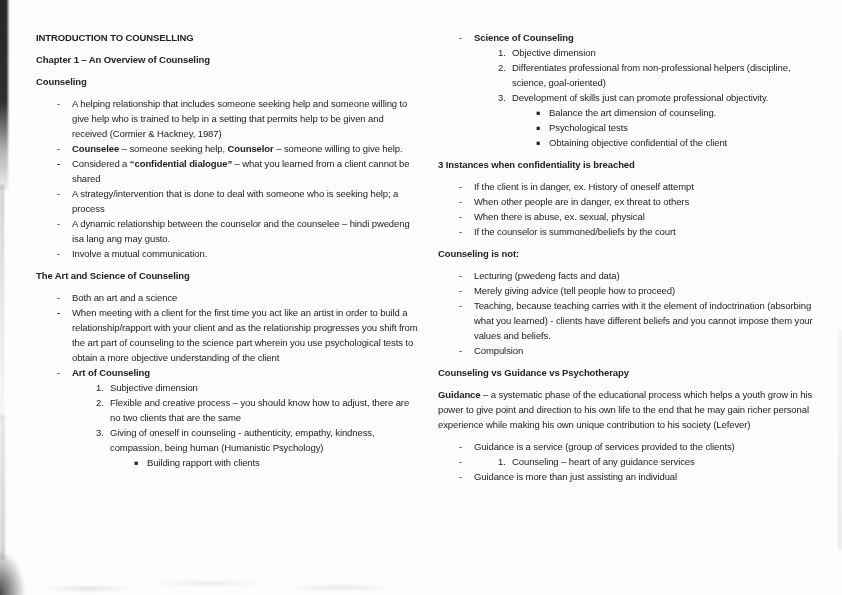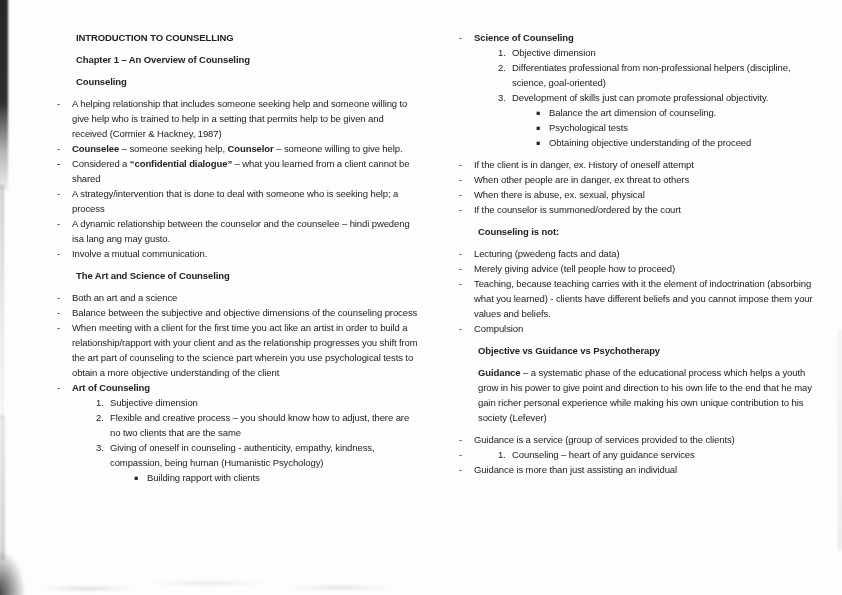--- a/index.html
+++ b/index.html
@@ -16,21 +16,21 @@
     color: #222222;
     font-size: 9.5px;
     line-height: 15px;
     letter-spacing: -0.1px;
   }
   .column { position: absolute; top: 30px; }
   .column-left  { left: 36px;  width: 384px; }
   .column-right { left: 438px; width: 380px; }
 
   .block { margin: 0 0 7px 0; }
-  p.block { margin-top: 0; margin-left: 40px; }
+  p.block { margin-top: 0; }
   .heading { font-weight: bold; }
 
   .li { position: relative; padding-left: 36px; }
   .li.lvl2 { padding-left: 74px; }
   .li.lvl3 { padding-left: 111px; }
   .marker { position: absolute; left: 21px; top: 0; }
   .li.lvl2 .marker { left: 60px; }
   .li.lvl3 .marker {
     left: 98px; top: 1px;
     font-size: 6.5px;
@@ -91,53 +91,54 @@
         <div class="li lvl1"><span class="marker">-</span><span class="li-text"><span class="run b">Counselee</span><span class="run"> – someone seeking help, </span><span class="run b">Counselor</span><span class="run"> – someone willing to give help.</span></span></div>
         <div class="li lvl1"><span class="marker">-</span></div>
         <div class="li lvl1"><span class="marker">-</span><span class="li-text"><span class="run">Considered a </span><span class="run b i">“confidential dialogue”</span><span class="run"> – what you learned from a client cannot be shared</span></span></div>
         <div class="li lvl1"><span class="marker">-</span><span class="li-text"><span class="run">A strategy/intervention that is done to deal with someone who is seeking help; a process</span></span></div>
         <div class="li lvl1"><span class="marker">-</span><span class="li-text"><span class="run">A dynamic relationship between the counselor and the counselee – hindi pwedeng isa lang ang may gusto.</span></span></div>
         <div class="li lvl1"><span class="marker">-</span><span class="li-text"><span class="run">Involve a mutual communication.</span></span></div>
       </div>
       <p class="block heading"><span class="run b">The Art and Science of Counseling</span></p>
       <div class="block list">
         <div class="li lvl1"><span class="marker">-</span><span class="li-text"><span class="run">Both an art and a science</span></span></div>
-        <div class="li lvl1"><span class="marker">-</span><span class="li-text"><span class="run">Balance between the subjective and objective dimensions of the counseling process</span></span></div>
+        <div class="li lvl1"><span class="marker">-</span></div>
         <div class="li lvl1"><span class="marker">-</span><span class="li-text"><span class="run">When meeting with a client for the first time you act like an artist in order to build a relationship/rapport with your client and as the relationship progresses you shift from the art part of counseling to the science part wherein you use psychological tests to obtain a more objective understanding of the client</span></span></div>
         <div class="li lvl1"><span class="marker">-</span><span class="li-text"><span class="run b">Art of Counseling</span></span></div>
         <div class="li lvl2"><span class="marker">1.</span><span class="li-text"><span class="run">Subjective dimension</span></span></div>
         <div class="li lvl2"><span class="marker">2.</span><span class="li-text"><span class="run">Flexible and creative process – you should know how to adjust, there are no two clients that are the same</span></span></div>
         <div class="li lvl2"><span class="marker">3.</span><span class="li-text"><span class="run">Giving of oneself in counseling - authenticity, empathy, kindness, compassion, being human (Humanistic Psychology)</span></span></div>
         <div class="li lvl3"><span class="marker">▪</span><span class="li-text"><span class="run">Building rapport with clients</span></span></div>
       </div>
     </div>
   <div class="column column-right">
       <div class="block list">
         <div class="li lvl1"><span class="marker">-</span><span class="li-text"><span class="run b">Science of Counseling</span></span></div>
         <div class="li lvl2"><span class="marker">1.</span><span class="li-text"><span class="run">Objective dimension</span></span></div>
         <div class="li lvl2"><span class="marker">2.</span><span class="li-text"><span class="run">Differentiates professional from non-professional helpers (discipline, science, goal-oriented)</span></span></div>
         <div class="li lvl2"><span class="marker">3.</span><span class="li-text"><span class="run">Development of skills just can promote professional objectivity.</span></span></div>
         <div class="li lvl3"><span class="marker">▪</span><span class="li-text"><span class="run">Balance the art dimension of counseling.</span></span></div>
         <div class="li lvl3"><span class="marker">▪</span><span class="li-text"><span class="run">Psychological tests</span></span></div>
-        <div class="li lvl3"><span class="marker">▪</span><span class="li-text"><span class="run">Obtaining objective understanding of the proceed</span></span></div>
+        <div class="li lvl3"><span class="marker">▪</span><span class="li-text"><span class="run">Obtaining objective confidential of the client</span></span></div>
       </div>
+      <p class="block heading"><span class="run b">3 Instances when confidentiality is breached</span></p>
       <div class="block list">
         <div class="li lvl1"><span class="marker">-</span><span class="li-text"><span class="run">If the client is in danger, ex. History of oneself attempt</span></span></div>
         <div class="li lvl1"><span class="marker">-</span><span class="li-text"><span class="run">When other people are in danger, ex threat to others</span></span></div>
         <div class="li lvl1"><span class="marker">-</span><span class="li-text"><span class="run">When there is abuse, ex. sexual, physical</span></span></div>
-        <div class="li lvl1"><span class="marker">-</span><span class="li-text"><span class="run">If the counselor is summoned/ordered by the court</span></span></div>
+        <div class="li lvl1"><span class="marker">-</span><span class="li-text"><span class="run">If the counselor is summoned/beliefs by the court</span></span></div>
       </div>
       <p class="block heading"><span class="run b">Counseling is not:</span></p>
       <div class="block list">
         <div class="li lvl1"><span class="marker">-</span><span class="li-text"><span class="run">Lecturing (pwedeng facts and data)</span></span></div>
         <div class="li lvl1"><span class="marker">-</span><span class="li-text"><span class="run">Merely giving advice (tell people how to proceed)</span></span></div>
         <div class="li lvl1"><span class="marker">-</span><span class="li-text"><span class="run">Teaching, because teaching carries with it the element of indoctrination (absorbing what you learned) - clients have different beliefs and you cannot impose them your values and beliefs.</span></span></div>
         <div class="li lvl1"><span class="marker">-</span><span class="li-text"><span class="run">Compulsion</span></span></div>
       </div>
-      <p class="block heading"><span class="run b">Objective vs Guidance vs Psychotherapy</span></p>
+      <p class="block heading"><span class="run b">Counseling vs Guidance vs Psychotherapy</span></p>
       <p class="block paragraph"><span class="run b">Guidance</span><span class="run"> – a systematic phase of the educational process which helps a youth grow in his power to give point and direction to his own life to the end that he may gain richer personal experience while making his own unique contribution to his society (Lefever)</span></p>
       <div class="block list">
         <div class="li lvl1"><span class="marker">-</span><span class="li-text"><span class="run">Guidance is a service (group of services provided to the clients)</span></span></div>
         <div class="li lvl1"><span class="marker">-</span></div>
         <div class="li lvl2"><span class="marker">1.</span><span class="li-text"><span class="run">Counseling – heart of any guidance services</span></span></div>
         <div class="li lvl1"><span class="marker">-</span><span class="li-text"><span class="run">Guidance is more than just assisting an individual</span></span></div>
       </div>
     </div>
 
   <div class="artifact edge-left-top"></div>

